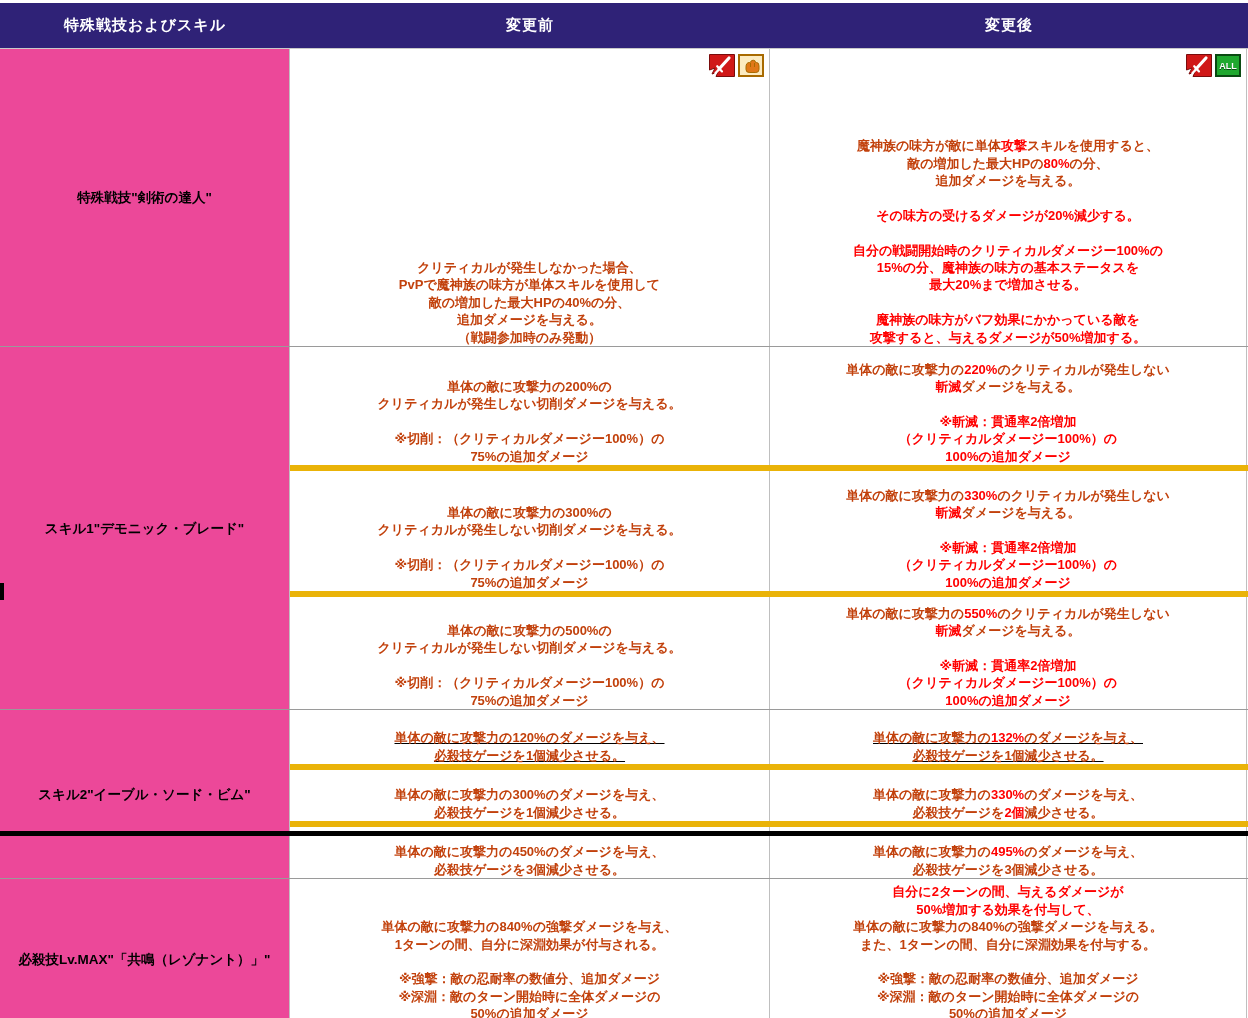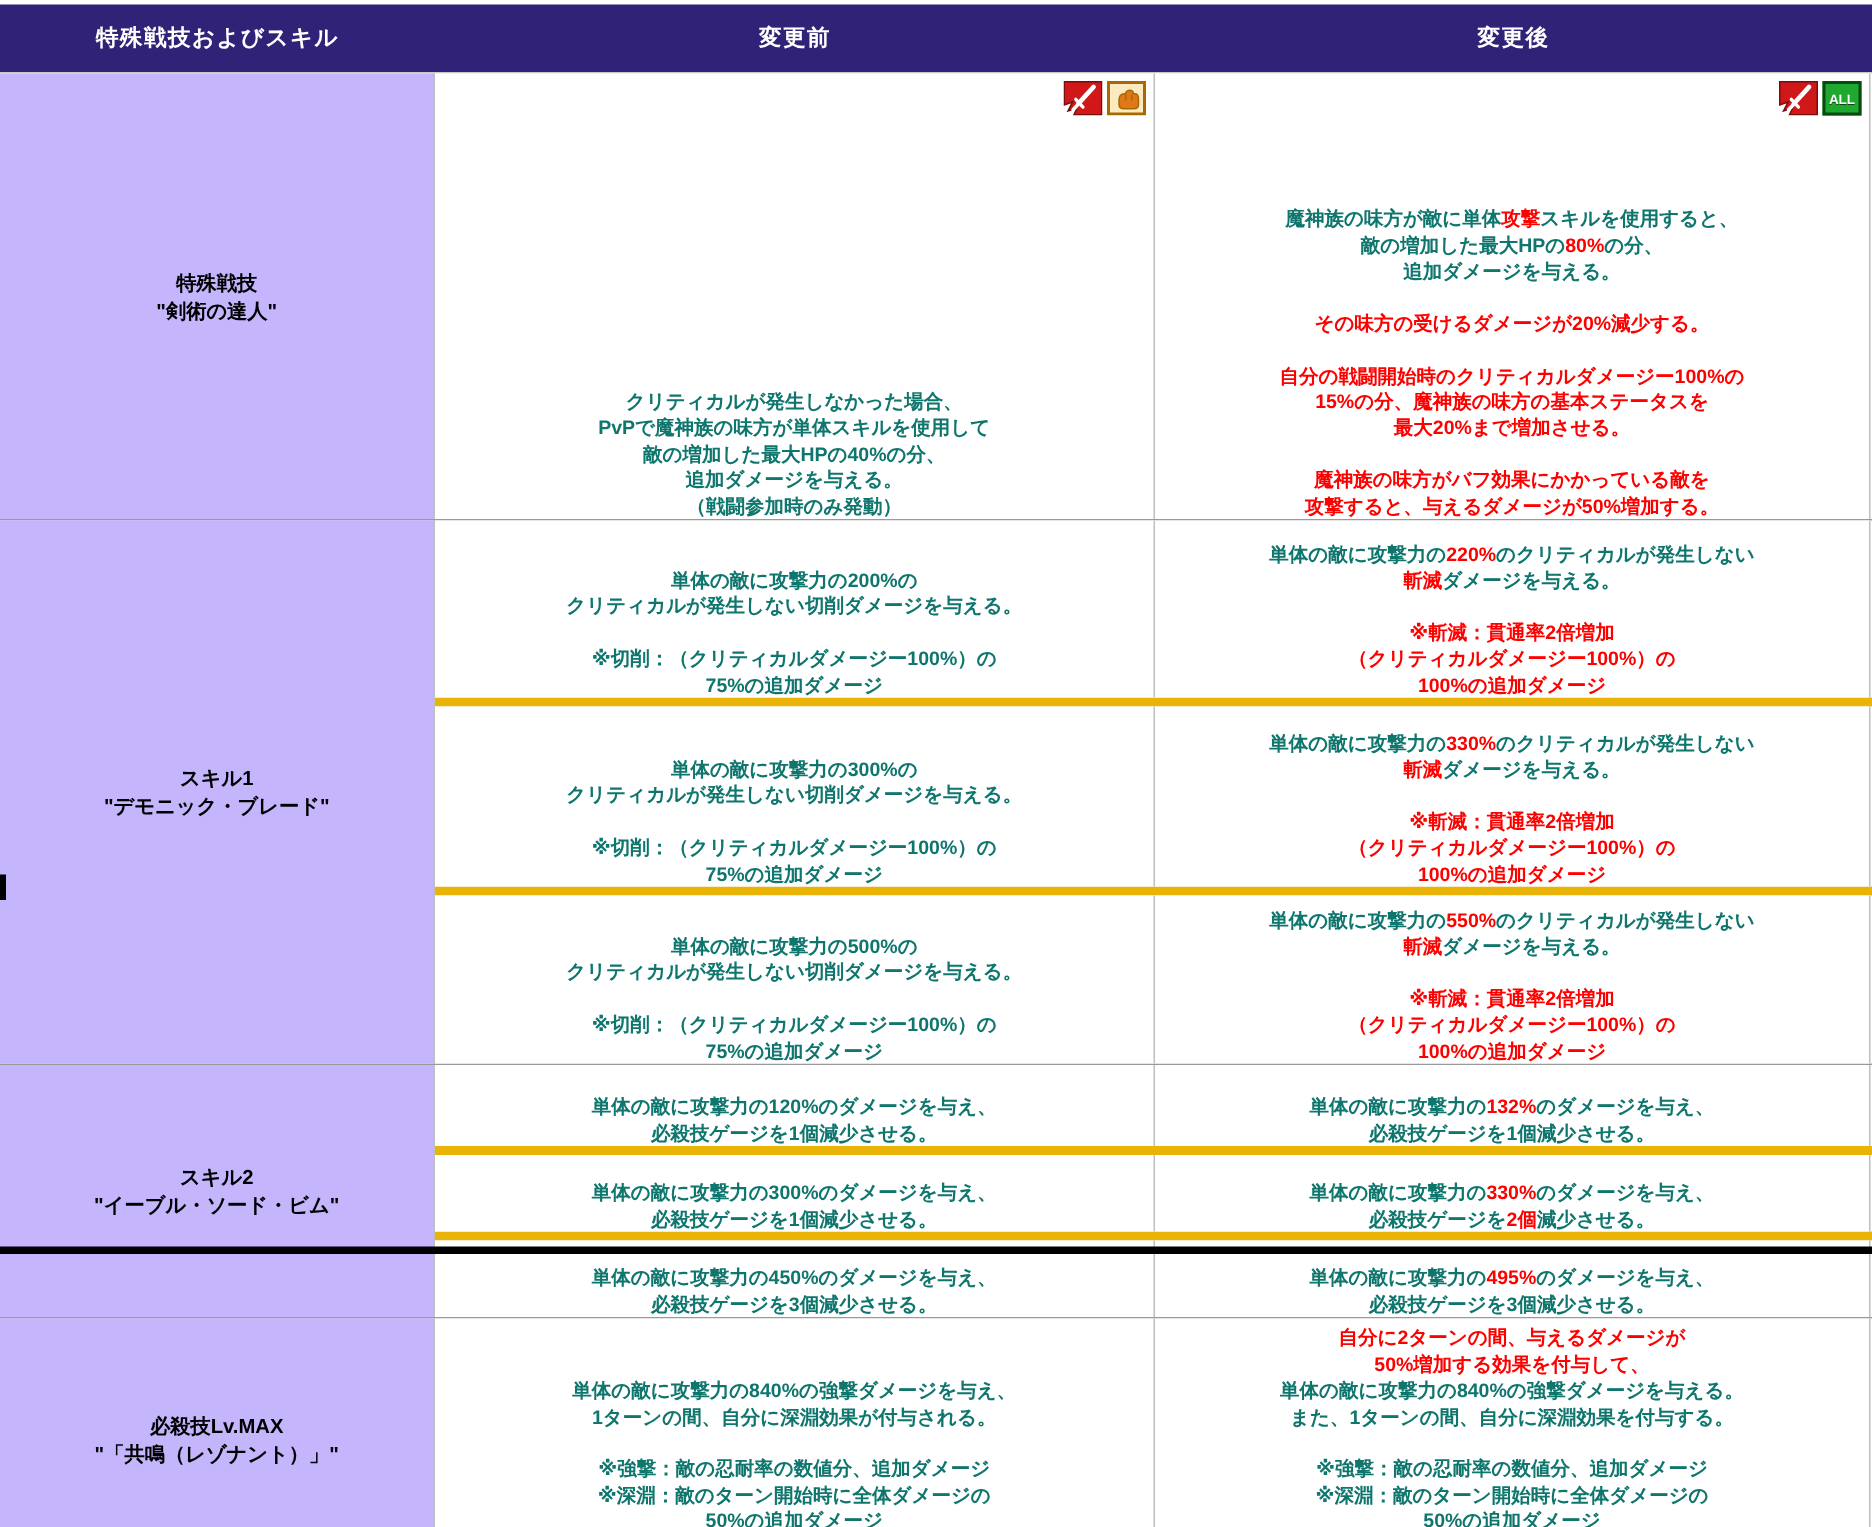--- a/index.html
+++ b/index.html
@@ -24,37 +24,37 @@
   
   .tbl{
     position:absolute;top:48px;left:0;width:1248px;
     display:flex;flex-direction:column;
     border-top:1px solid #c9c9c9;
   }
   .group{display:flex;border-bottom:1px solid #9a9a9a;}
   .group:last-child{border-bottom:none;}
   .label-cell{
     width:289px;border-right:1px solid #bfbfbf;
-    display:flex;flex-direction:column;align-items:center;justify-content:center;
+    display:flex;flex-direction:row;align-items:center;justify-content:center;
     font-size:13.5px;color:#000;text-align:center;line-height:19px;
-    background:#c4b5fd;
+    background:#ec4899;
   }
   .subrows{display:flex;flex-direction:column;width:958px;}
   .subrow{display:flex;border-top:6px solid #eab308;}
   .subrow:first-child{border-top:none;}
   .cell{
     position:relative;display:flex;align-items:flex-end;justify-content:center;
     background:#fff;
   }
   .cell.before{width:479px;border-right:1px solid #bfbfbf;}
   .cell.after{width:476px;border-right:1px solid #bfbfbf;}
   .lines{font-size:13px;line-height:17.4px;text-align:center;width:100%;}
   .line{white-space:nowrap;}
   .line.blank{height:17.4px;}
-  .k{color:#0f766e;}
+  .k{color:#c2410c;}
   .r{color:#ff0000;}
 
   
   .icons{position:absolute;top:5px;right:5px;display:flex;gap:3px;z-index:2;}
   .ic{width:26px;height:23px;display:block;}
   .ic-all{
     box-sizing:border-box;width:26px;height:23px;
     background:#1fa82f;border:2px solid #0a4a12;
     color:#ffffff;font-size:9px;letter-spacing:0;
     display:flex;align-items:center;justify-content:center;
@@ -205,21 +205,21 @@
             </div>
           </div>
         </div>
       </div>
       <div class="group">
         <div class="label-cell">
           <div class="label-line">スキル2</div>
           <div class="label-line">"イーブル・ソード・ビム"</div>
         </div>
         <div class="subrows">
-          <div class="subrow" style="height: 54px;">
+          <div class="subrow" style="height: 54px; text-decoration: underline;">
             <div class="cell before">
               <div class="lines">
                 <div class="line"><span class="k">単体の敵に攻撃力の120%のダメージを与え、</span></div>
                 <div class="line"><span class="k">必殺技ゲージを1個減少させる。</span></div>
               </div>
             </div>
             <div class="cell after">
               <div class="lines">
                 <div class="line"><span class="k">単体の敵に攻撃力の</span><span class="r">132%</span><span class="k">のダメージを与え、</span></div>
                 <div class="line"><span class="k">必殺技ゲージを1個減少させる。</span></div>

